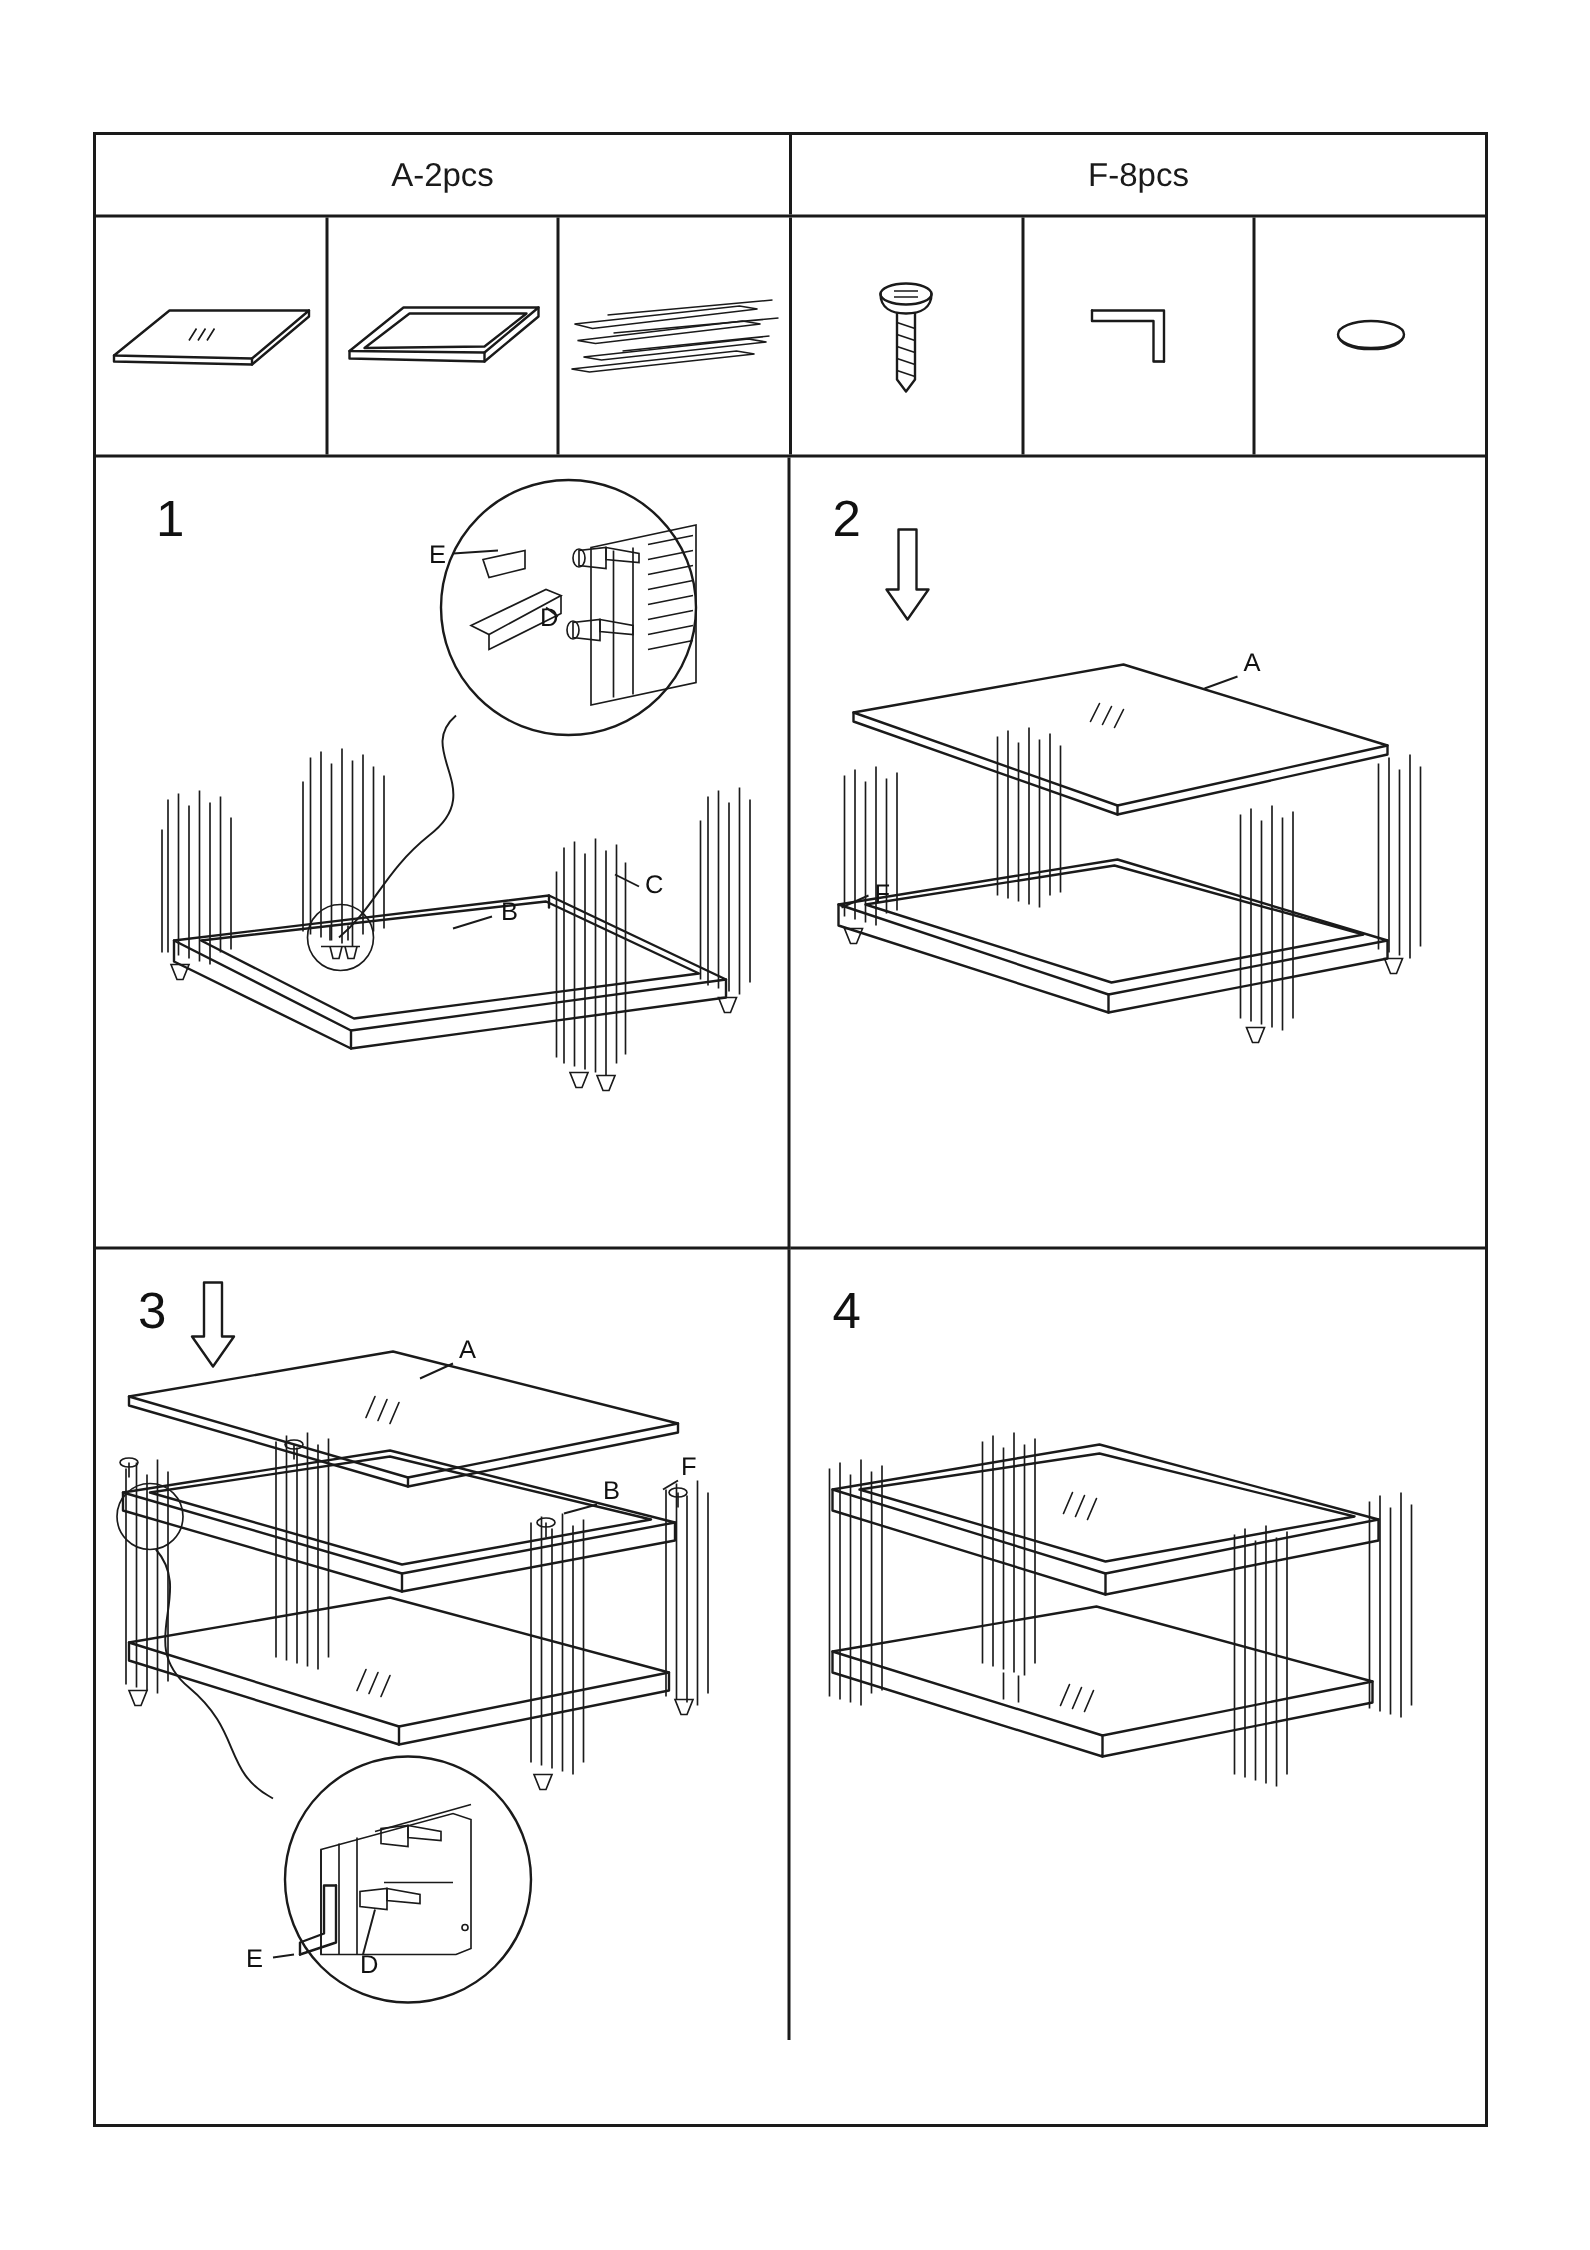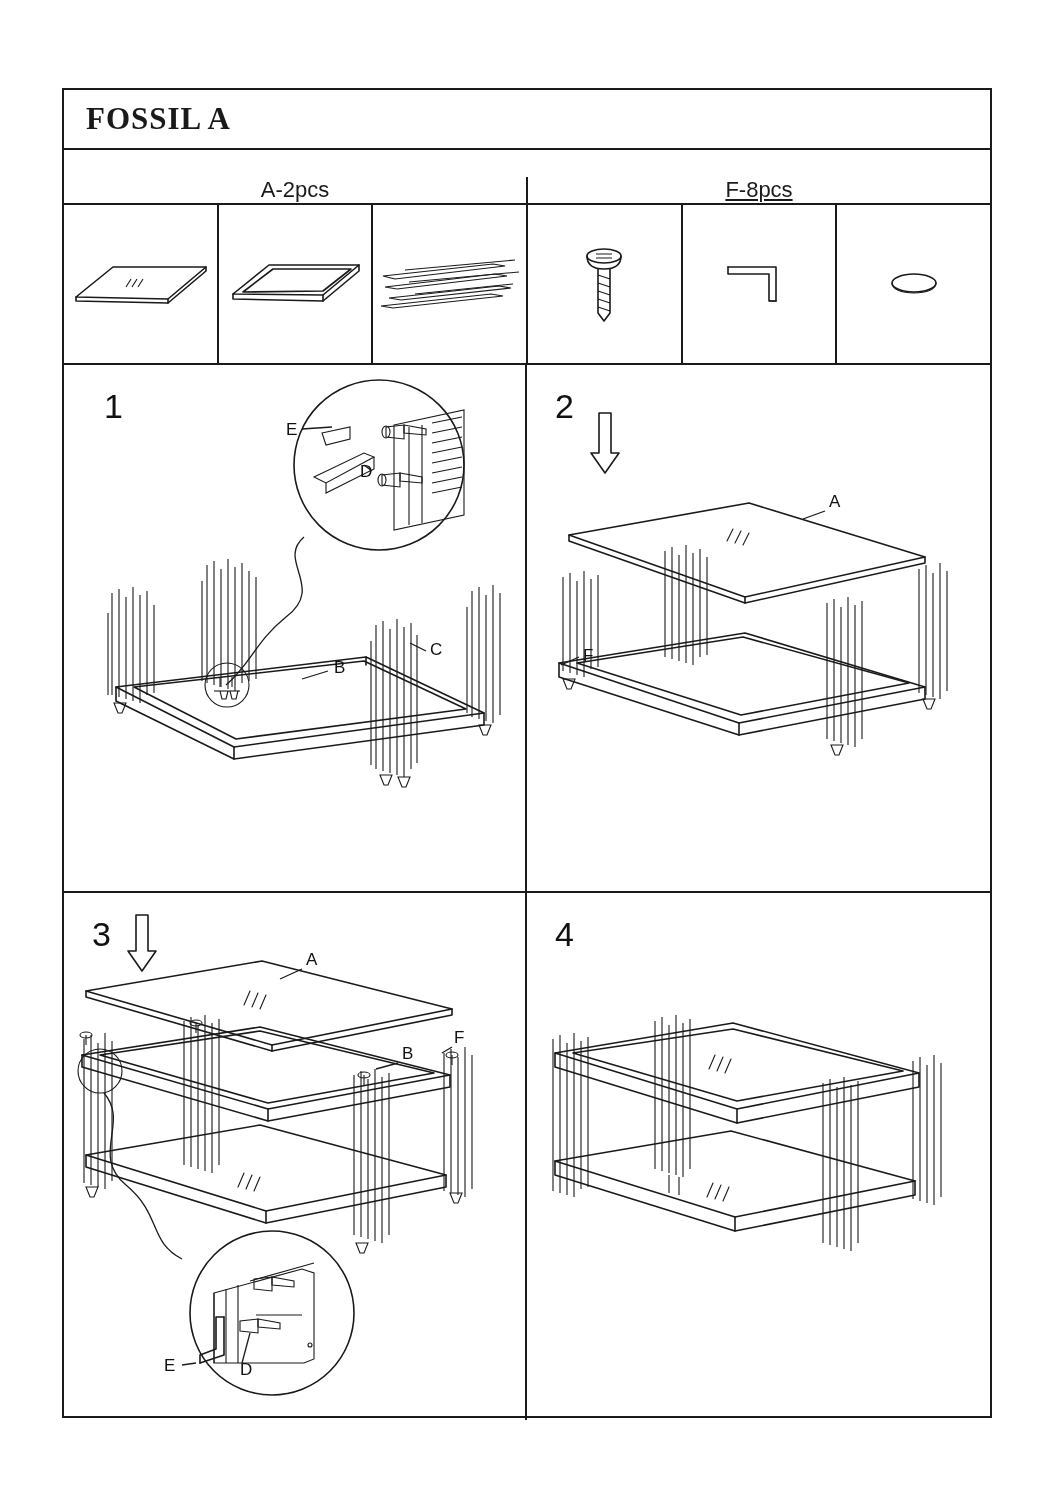--- a/index.html
+++ b/index.html
@@ -38,32 +38,31 @@
     font-size: 31px;
     letter-spacing: 1px;
     padding-left: 22px;
   }
   
   .parts-labels {
     display: flex;
     height: 55px;
     border-bottom: 2px solid #1a1a1a;
     box-sizing: border-box;
-    align-items: flex-end;
   }
   .parts-labels .cell {
     flex: 1 1 0;
     border-right: 2px solid #1a1a1a;
     display: flex;
     align-items: center;
     justify-content: center;
     font-size: 22px;
     box-sizing: border-box;
   }
-  .parts-labels .cell:last-child { border-right: none; text-decoration: underline; }
+  .parts-labels .cell:last-child { border-right: none; }
 
   .parts-figs {
     display: flex;
     height: 160px;
     border-bottom: 2px solid #1a1a1a;
     box-sizing: border-box;
   }
   .parts-figs .cell {
     flex: 1 1 0;
     border-right: 2px solid #1a1a1a;
@@ -107,23 +106,20 @@
   .ln { fill: none; stroke: #1a1a1a; stroke-width: 1.6; stroke-linejoin: round; stroke-linecap: round; }
   .ln-thin { fill: none; stroke: #1a1a1a; stroke-width: 1.1; }
   .ln-lead { fill: none; stroke: #1a1a1a; stroke-width: 1.3; }
   .lbl { font-family: "Liberation Sans", sans-serif; font-size: 17px; fill: #111; }
 </style>
 </head>
 <body>
 
 <div class="sheet">
 
-  <div class="title-row">
-    <div class="brand-title">FOSSIL A</div>
-  </div>
 
   <div class="parts-labels">
     <div class="cell">A-2pcs</div>
     <div class="cell">F-8pcs</div>
   </div>
 
   <div class="parts-figs">
 
     <div class="cell">
       <span>

